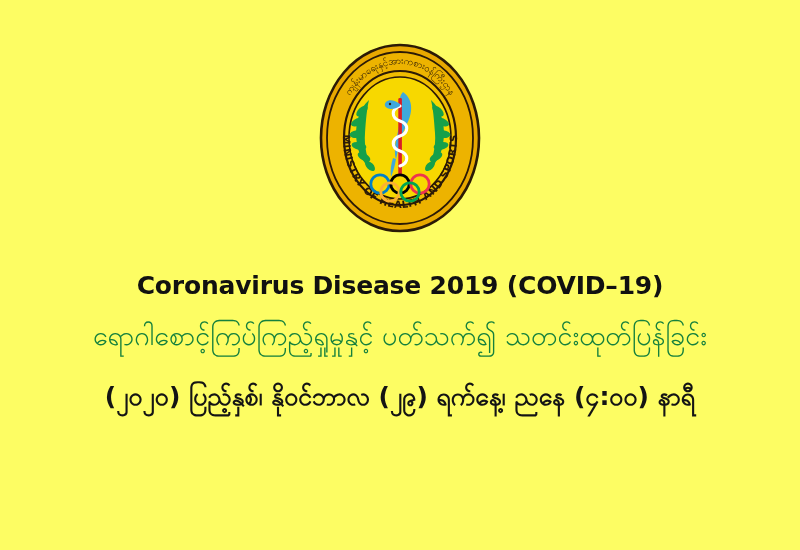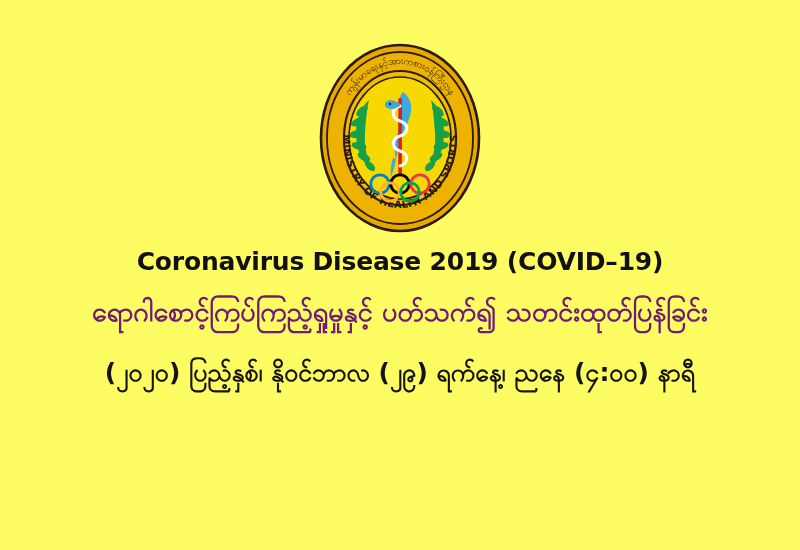--- a/index.html
+++ b/index.html
@@ -30,39 +30,39 @@
     transform: translateX(-50%);
     width: 166px;
     height: 212px;
   }
   .seal-svg { display: block; width: 166px; height: 212px; }
 
   
   .text-block {
     position: absolute;
     left: 0;
-    top: 248px;
+    top: 272px;
     width: 800px;
     text-align: center;
   }
   .title-en {
     font-family: "DejaVu Sans", "Liberation Sans", sans-serif;
     font-size: 25px;
     font-weight: bold;
     color: #111111;
     letter-spacing: -0.2px;
     line-height: 1.15;
     white-space: nowrap;
   }
   .line-my-1 {
     margin-top: 17px;
     font-family: "DejaVu Sans", "Liberation Sans", sans-serif;
     font-size: 27px;
-    font-weight: bold;
-    color: #701a75;
+    font-weight: normal;
+    color: #15803d;
     line-height: 1.3;
     white-space: nowrap;
   }
   .line-my-2 {
     margin-top: 28px;
     font-family: "DejaVu Sans", "Liberation Sans", sans-serif;
     font-size: 25px;
     font-weight: bold;
     color: #141414;
     line-height: 1.3;

